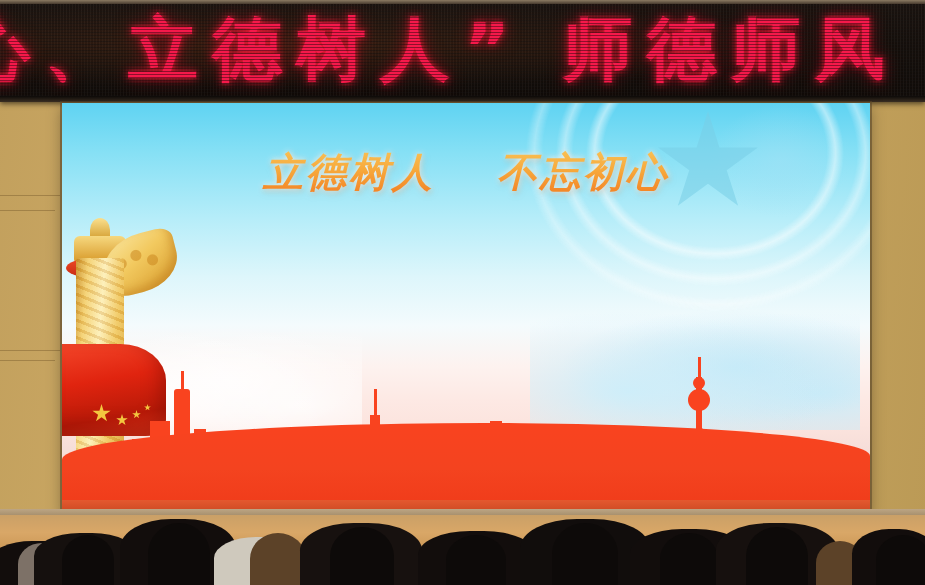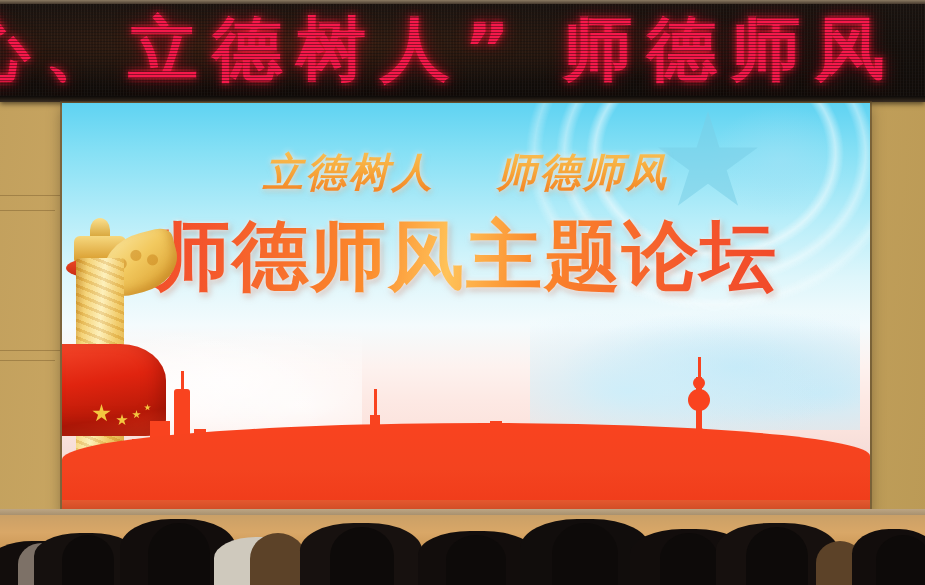--- a/index.html
+++ b/index.html
@@ -304,24 +304,23 @@
 
     <div class="ray"></div>
     <div class="sky-swirl"></div>
     <div class="big-star"></div>
     <div class="cloud-l"></div>
     <div class="cloud-r"></div>
 
     <div class="sub-title">
       <span>立德树人</span>
       <span class="gap"></span>
-      <span>师德师风</span>
+      <span>不忘初心</span>
     </div>
 
-    <div class="main-title">师德师风主题论坛</div>
 
     <div class="date-text">月10</div>
 
     <div class="pillar">
       <div class="pillar-knob"></div>
       <div class="pillar-cap"></div>
       <div class="pillar-ring"></div>
       <div class="cloud-wing"></div>
       <div class="pillar-shaft"></div>
       <div class="flag-drape"></div>

